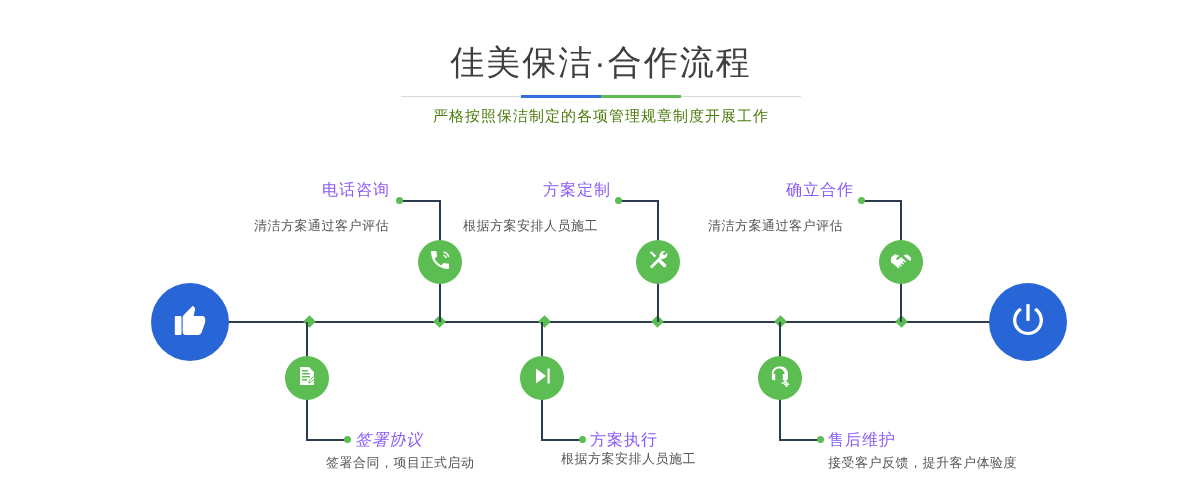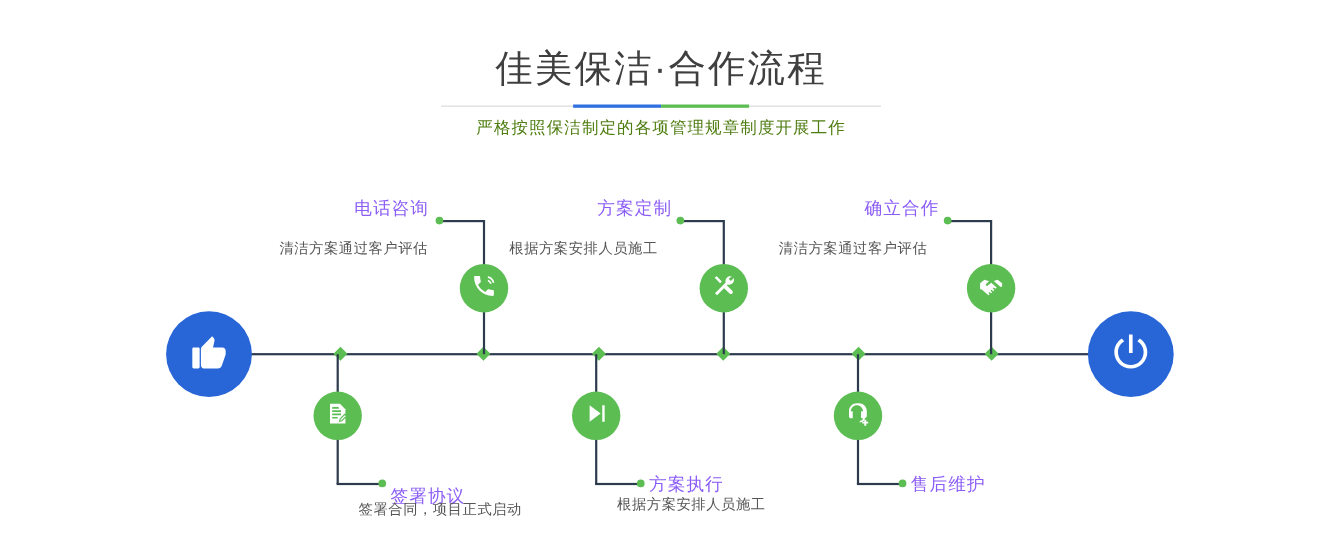--- a/index.html
+++ b/index.html
@@ -207,21 +207,21 @@
   <div class="dot" style="left:344px; top:436px;"></div>
   <div class="step-circle" style="left:285px; top:356px;">
     <span>
       <svg viewBox="0 0 24 24" aria-hidden="true">
         <path d="M5 3h9l5 5v13H5z" fill="#ffffff"></path>
         <path d="M7 6h6v1.5H7zM7 9h8v1.5H7zM7 12h8v1.5H7zM7 15h5v1.5H7z" fill="#5bbd52"></path>
         <path d="M18.4 12.6l1.6 1.6-4.3 4.3-2 .5.5-2z" fill="#ffffff" stroke="#5bbd52" stroke-width="1"></path>
       </svg>
     </span>
   </div>
-  <div class="step-title" style="left:355px; top:441px;">签署协议</div>
+  <div class="step-title" style="left:355px; top:430px;font-style:italic;">签署协议</div>
   <div class="step-desc" style="left:326px; top:454px;font-family:Liberation Mono, monospace;">签署合同，项目正式启动</div>
 
   <div class="vline" style="left:657px; top:200px; height:122px;"></div>
   <div class="hline" style="left:618px; top:200px; width:40px;"></div>
   <div class="dot" style="left:615px; top:197px;"></div>
   <div class="step-circle" style="left:636px; top:240px;">
     <span>
       <svg viewBox="0 0 24 24" aria-hidden="true">
         <path d="M3.6 4.4l2-1.2 4.6 4.6-1.6 1.6L4 4.8z"></path>
         <path d="M14.2 10.8l5.5 5.5c.7.7.7 1.8 0 2.5s-1.8.7-2.5 0l-5.5-5.5z"></path>
@@ -265,14 +265,15 @@
   <div class="dot" style="left:817px; top:436px;"></div>
   <div class="step-circle" style="left:758px; top:356px;">
     <span>
       <svg viewBox="0 0 24 24" aria-hidden="true">
         <path d="M11 2.5c-4 0-7.2 3.2-7.2 7.2v4.6c0 1 .8 1.9 1.9 1.9h1.5V9.9H5.4C5.6 6.9 8 4.4 11 4.4s5.4 2.5 5.6 5.5h-1.8v6.3h1.8c-.2 1.6-1.4 2.2-3 2.4v1.6c2.6-.2 4.6-1.5 4.8-4.1.9-.2 1.6-1 1.6-1.9V9.7c0-4-3.2-7.2-7.2-7.2z"></path>
         <path d="M19.5 17.6h-1.8v1.8h-1.8v1.7h1.8V23h1.8v-1.9h1.8v-1.7h-1.8z"></path>
       </svg>
     </span>
   </div>
   <div class="step-title" style="left:828px; top:430px;text-align:right;">售后维护</div>
+  <div class="step-desc" style="left:828px; top:454px;">接受客户反馈，提升客户体验度</div>
 
 </div>
 
 </body></html>

